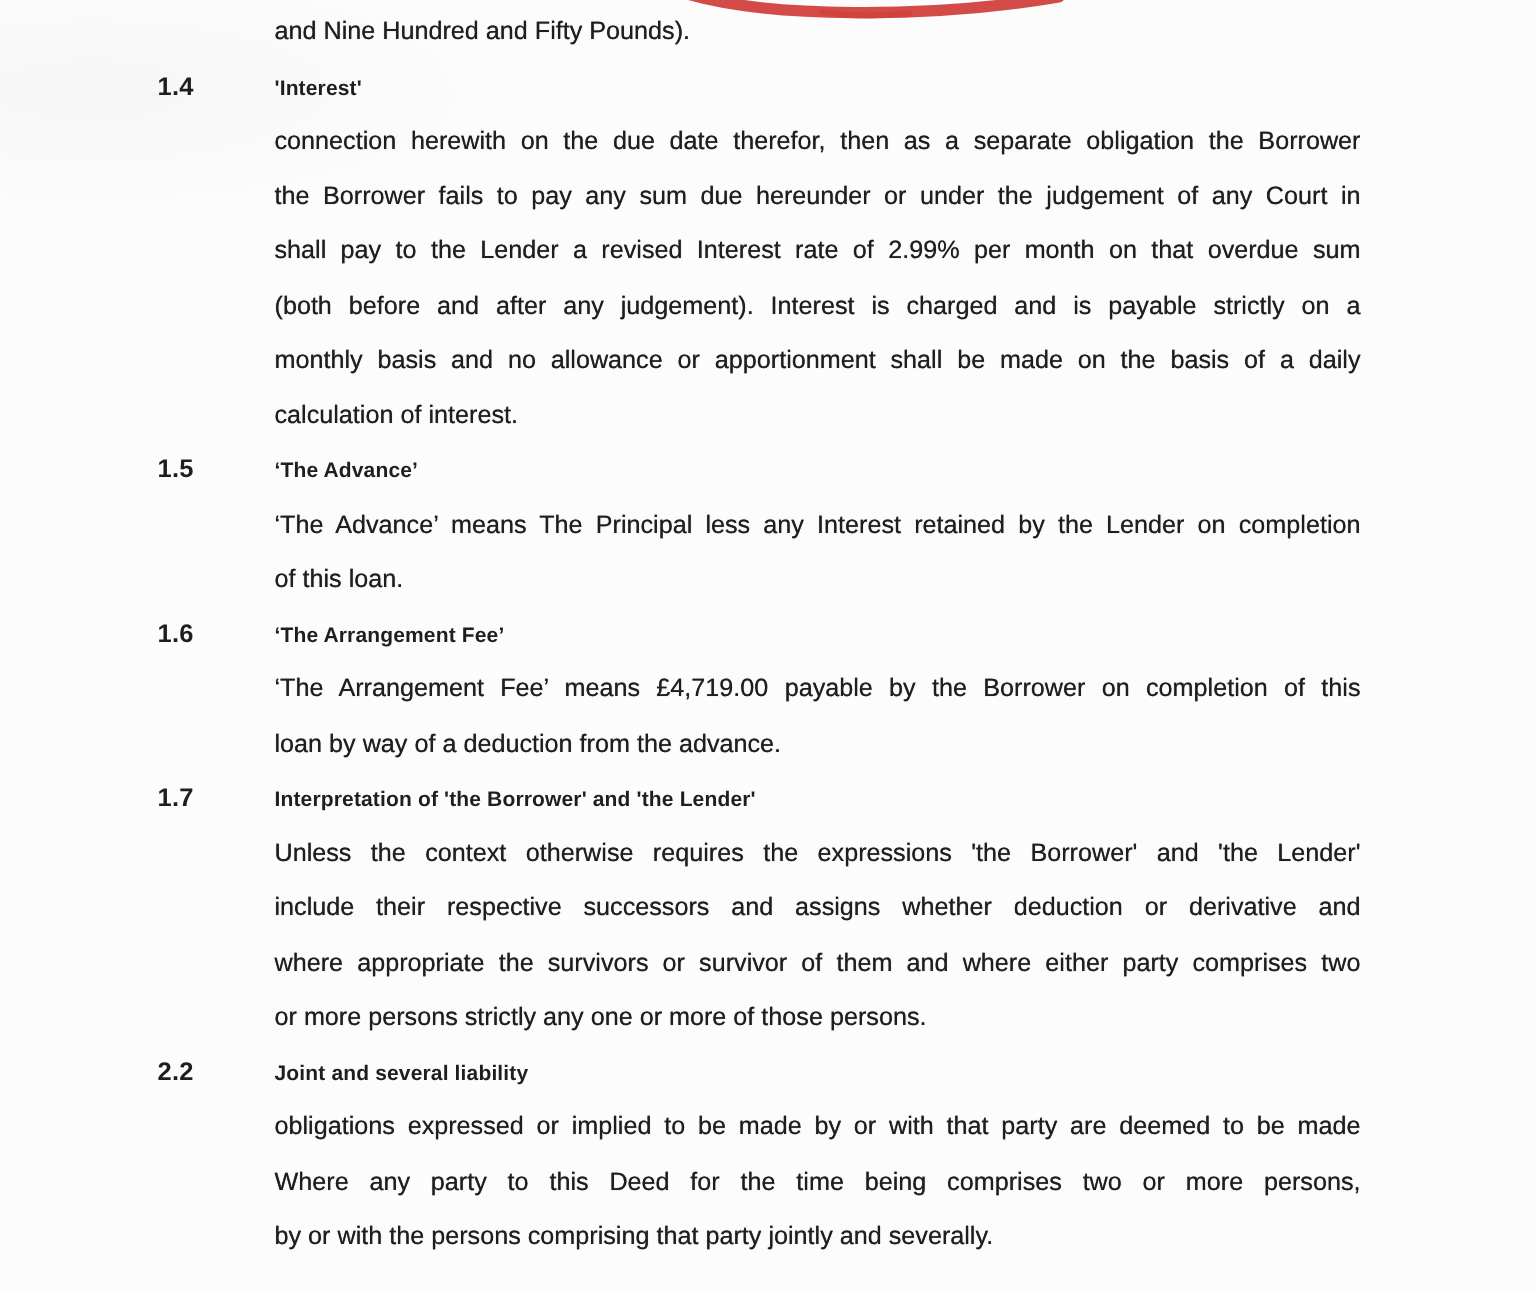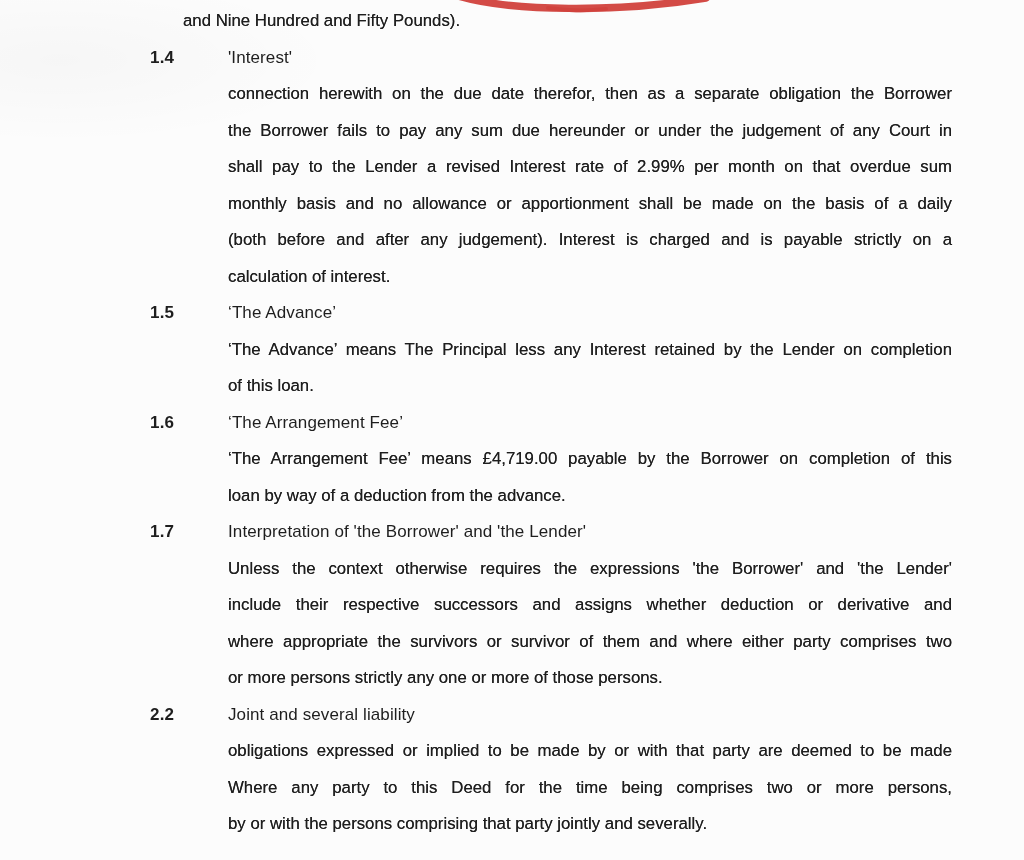--- a/index.html
+++ b/index.html
@@ -28,33 +28,32 @@
   }
   .content {
     position: absolute;
     left: 105px;
     top: 3px;
     width: 802px;
   }
   .section {
     display: grid;
     grid-template-columns: 78px 724px;
-    margin-left: 45px;
   }
   .num {
     grid-column: 1;
     font-weight: bold;
     font-size: 17px;
     line-height: 36.5px;
     letter-spacing: 0.2px;
   }
   .heading {
     grid-column: 2;
-    font-weight: normal;
-    font-size: 17px;
+    font-weight: bold;
+    font-size: 14px;
     line-height: 36.5px;
     letter-spacing: 0.1px;
   }
   .body {
     grid-column: 2;
   }
   .line {
     font-size: 16.8px;
     line-height: 36.5px;
     text-align: justify;
@@ -84,22 +83,22 @@
 
     <div class="line last cont-line">and Nine Hundred and Fifty Pounds).</div>
 
     <div class="section">
       <div class="num">1.4</div>
       <div class="heading">'Interest'</div>
       <div class="body">
         <div class="line">connection herewith on the due date therefor, then as a separate obligation the Borrower</div>
         <div class="line">the Borrower fails to pay any sum due hereunder or under the judgement of any Court in</div>
         <div class="line">shall pay to the Lender a revised Interest rate of 2.99% per month on that overdue sum</div>
+        <div class="line">(both before and after any judgement). Interest is charged and is payable strictly on a</div>
         <div class="line">monthly basis and no allowance or apportionment shall be made on the basis of a daily</div>
-        <div class="line">(both before and after any judgement). Interest is charged and is payable strictly on a</div>
         <div class="line last">calculation of interest.</div>
       </div>
     </div>
 
     <div class="section">
       <div class="num">1.5</div>
       <div class="heading">‘The Advance’</div>
       <div class="body">
         <div class="line">‘The Advance’ means The Principal less any Interest retained by the Lender on completion</div>
         <div class="line last">of this loan.</div>

